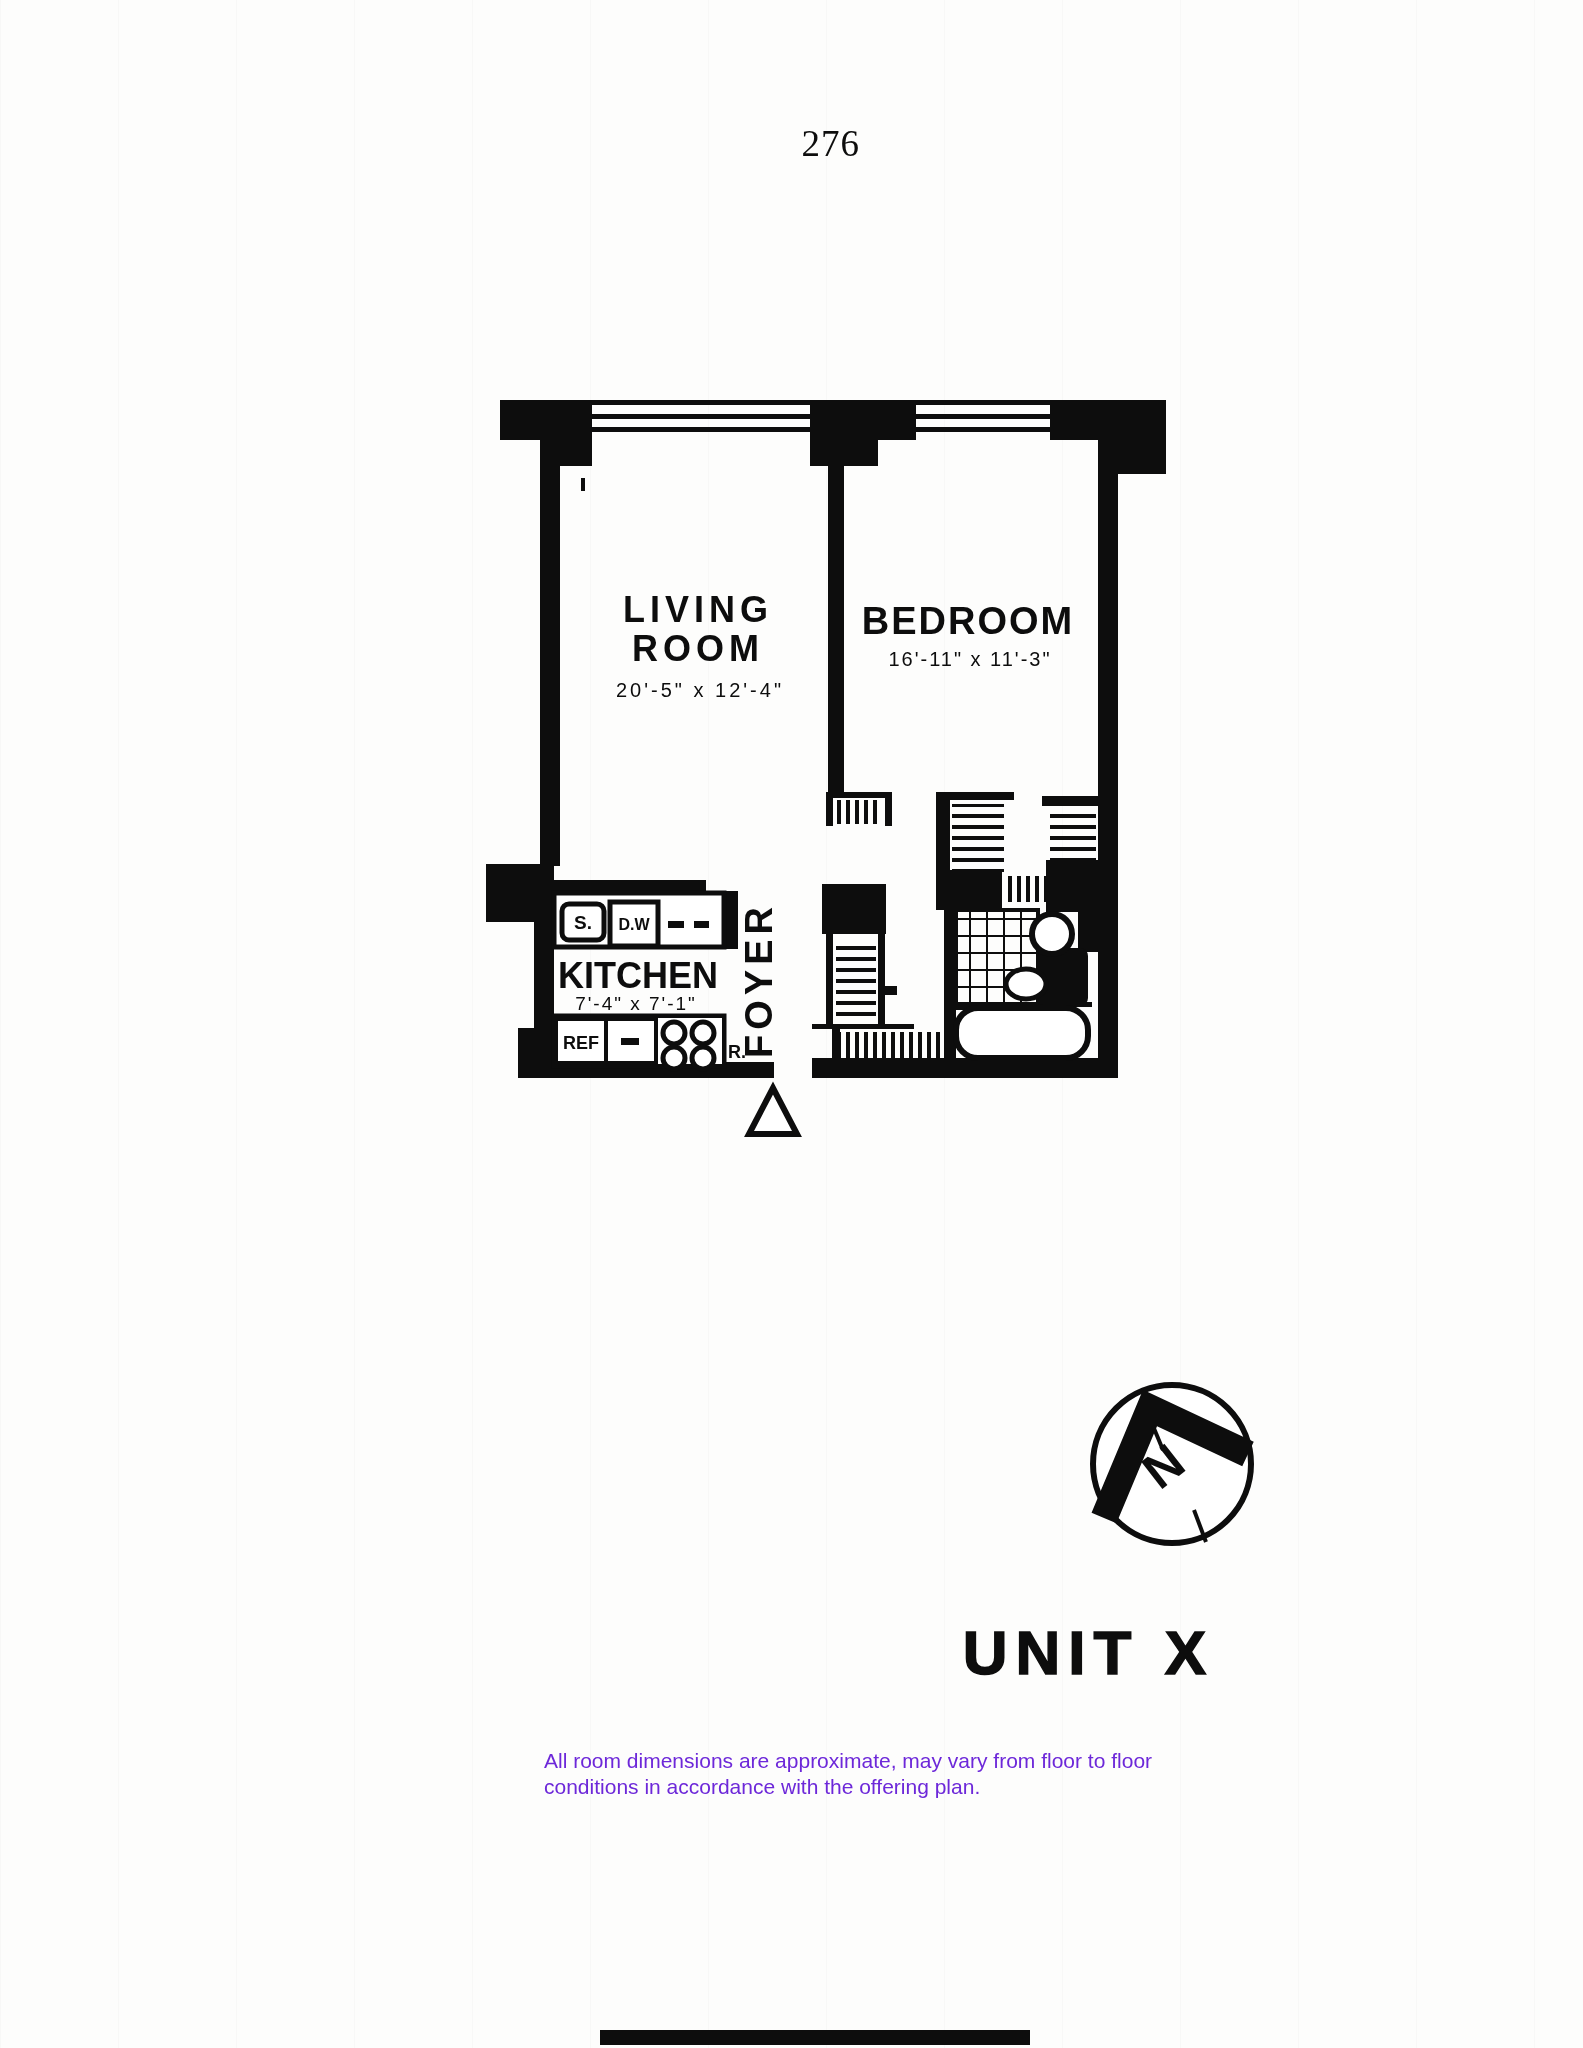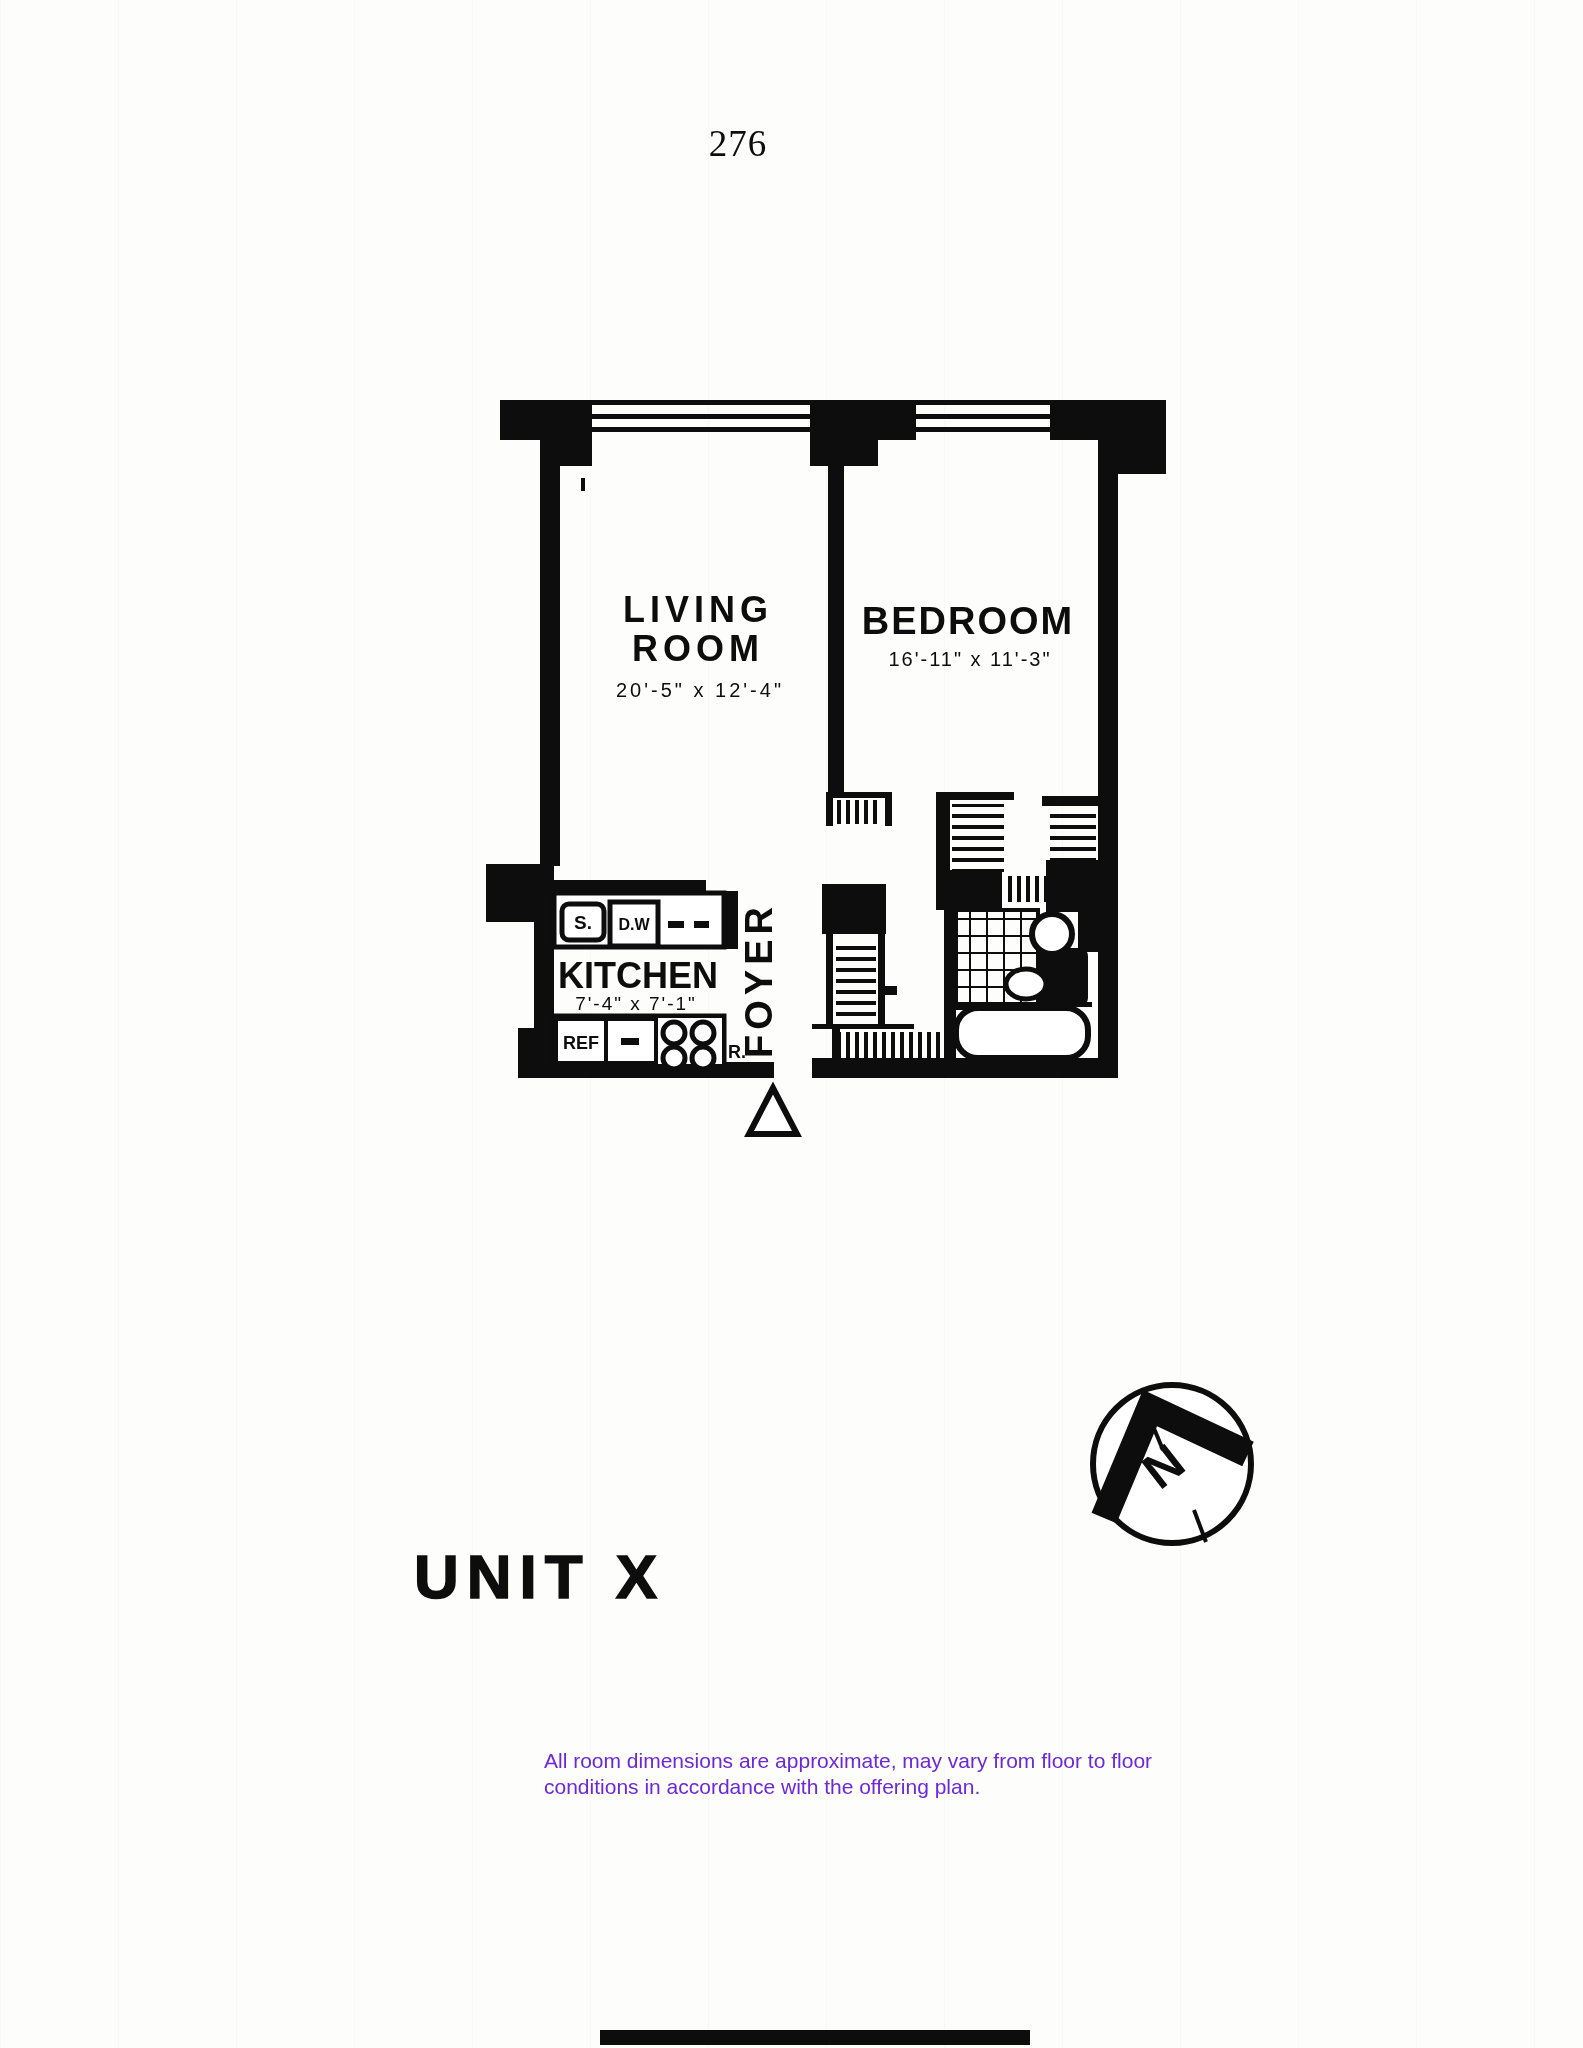--- a/index.html
+++ b/index.html
@@ -6,29 +6,29 @@
   body{
     width:1583px;height:2048px;position:relative;
     background:
       repeating-linear-gradient(90deg, rgba(0,0,0,0.018) 0 1px, rgba(0,0,0,0) 1px 118px),
       #fdfdfc;
     font-family:"Liberation Sans", sans-serif;
     color:#0d0d0d;
     overflow:hidden;
   }
   .page-number{
-    position:absolute; left:658px; top:122px; width:160px;
-    text-align:center; font-family:"Liberation Serif", serif;
+    position:absolute; left:700px; top:122px; width:160px;
+    text-align:right; font-family:"Liberation Serif", serif;
     font-size:37px; letter-spacing:1px;
   }
   svg.plan-layer{position:absolute; left:0; top:0;}
   .plan-text{font-family:"Liberation Sans", sans-serif; fill:#0d0d0d;}
   .title-block{
-    position:absolute; left:414px; top:1540px; width:800px;
-    text-align:left; font-weight:bold; line-height:74px;
+    position:absolute; left:414px; top:1616px; width:800px;
+    text-align:right; font-weight:bold; line-height:74px;
     -webkit-text-stroke:1.5px #0d0d0d;
   }
   .title-line1{font-size:62px; letter-spacing:8px;}
   .title-line2{font-size:64px; letter-spacing:2px;}
   .disclaimer{
     position:absolute; left:544px; top:1748px; width:620px;
     font-size:21px; line-height:26px; color:#6d28d9;
   }
   .bottom-bar{
     position:absolute; left:600px; top:2030px; width:430px; height:15px;

